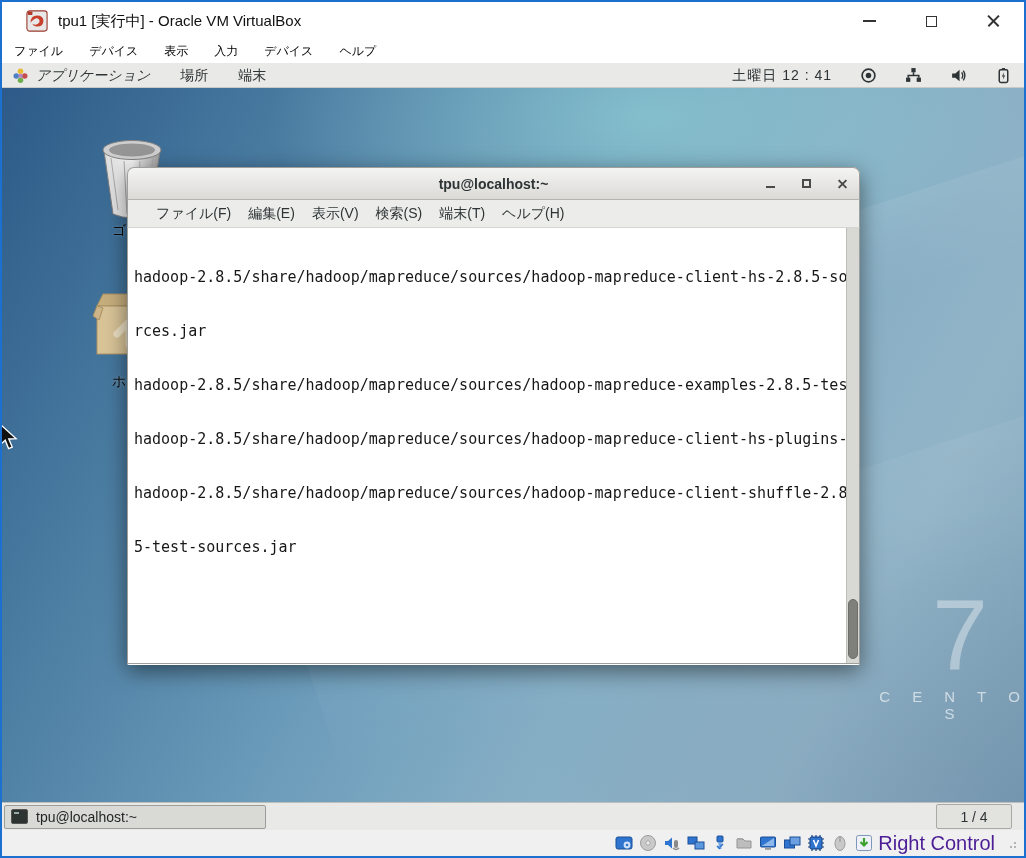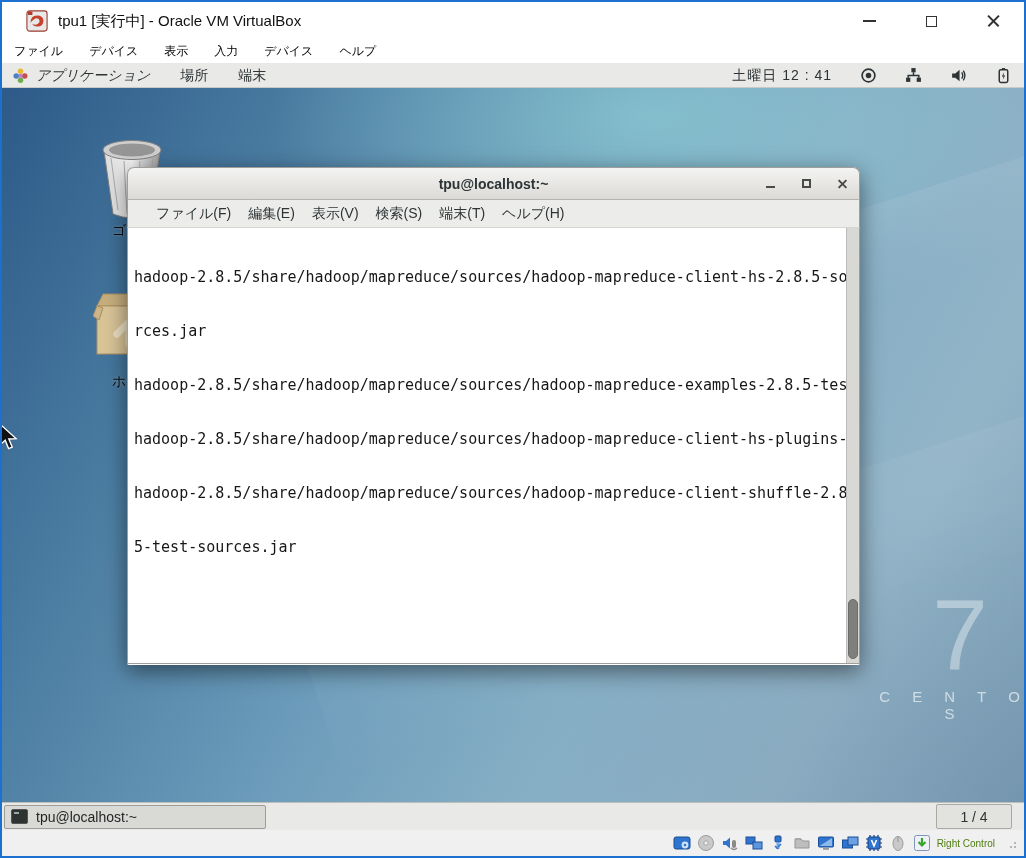--- a/index.html
+++ b/index.html
@@ -90,21 +90,21 @@
   .task-ico::before { content:""; position:absolute; left:2px; top:2px; width:5px; height:1.5px; background:#9aa; }
   .task-label { font-size:14px; color:#1f2322; }
   .pager-btn { margin-left:auto; margin-right:12px; width:76px; height:25px; background:#e2e2df; border:1px solid #a9a9a5;
                display:flex; align-items:center; justify-content:center; font-size:14px; color:#2e3436; border-radius:2px; }
 
   
   .vbox-statusbar { position:absolute; left:2px; top:830px; width:1022px; height:26px; background:#f0f0f0;
                     display:flex; align-items:center; justify-content:flex-end; gap:5px; padding-right:8px; }
   .sico { width:19px; height:19px; display:flex; align-items:center; justify-content:center; }
   .sico svg { width:18px; height:18px; display:block; }
-  .status-label { font-size:10px; color:#4d7c0f; margin-left:0; }
+  .status-label { font-size:20px; color:#4c1d95; margin-left:0; }
   .grip { width:10px; height:10px; margin-left:6px; position:relative; }
   .grip i { position:absolute; width:2px; height:2px; background:#b5b5b5; }
   .grip i:nth-child(1){ right:0; bottom:0; } .grip i:nth-child(2){ right:4px; bottom:0; }
   .grip i:nth-child(3){ right:0; bottom:4px; }
 </style>
 </head>
 <body>
 
 <div id="screen">
 

